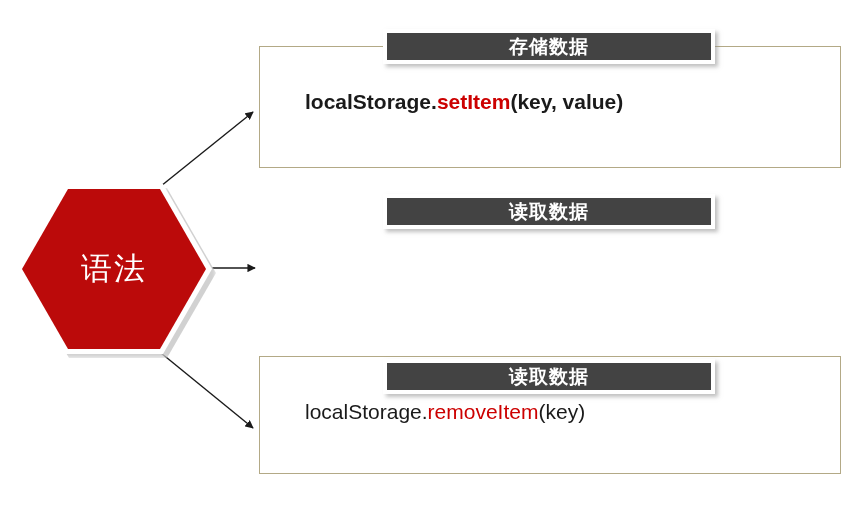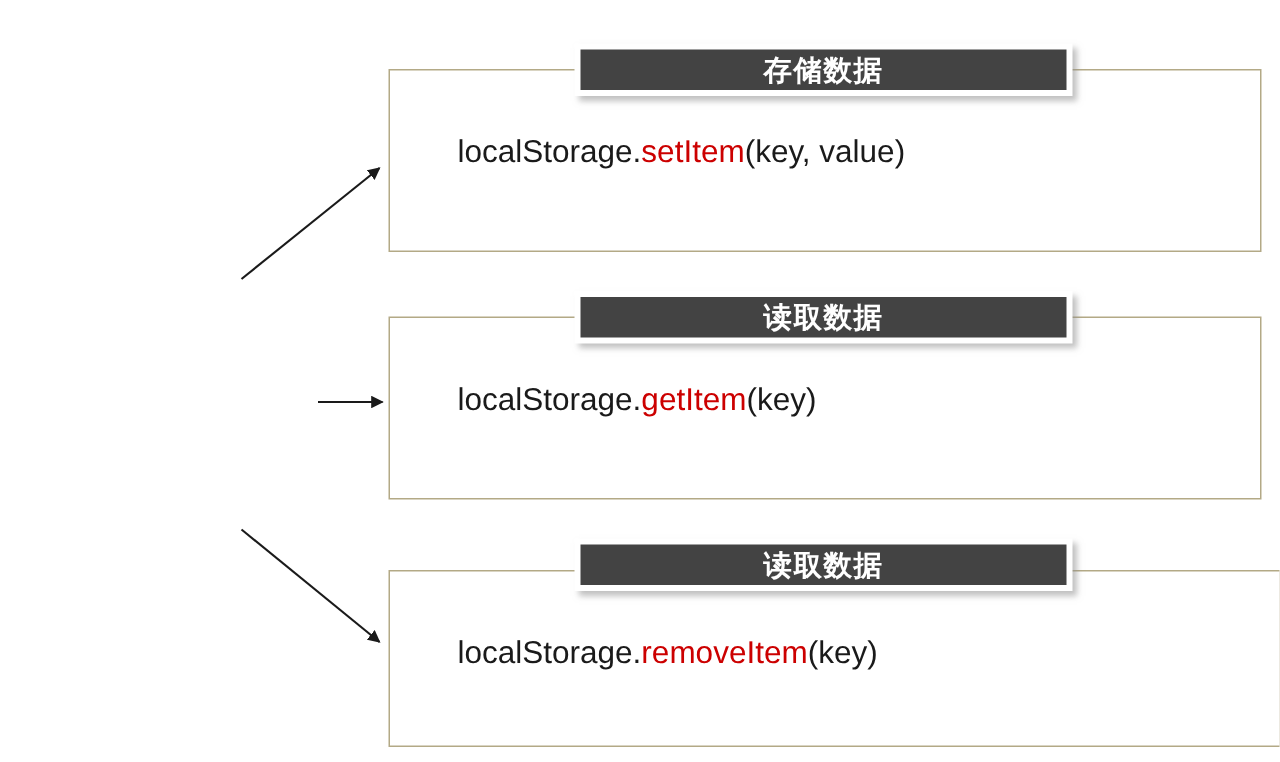--- a/index.html
+++ b/index.html
@@ -70,42 +70,42 @@
     <defs>
       <marker id="ah" viewBox="0 0 10 10" refX="9" refY="5" markerWidth="6" markerHeight="6" orient="auto-start-reverse">
         <path d="M 0 0 L 10 5 L 0 10 z" fill="#1a1a1a"></path>
       </marker>
     </defs>
     <line x1="161" y1="186" x2="253" y2="112" stroke="#1a1a1a" stroke-width="1.4" marker-end="url(#ah)"></line>
     <line x1="212" y1="268" x2="255" y2="268" stroke="#1a1a1a" stroke-width="1.4" marker-end="url(#ah)"></line>
     <line x1="161" y1="353" x2="253" y2="428" stroke="#1a1a1a" stroke-width="1.4" marker-end="url(#ah)"></line>
   </svg>
 
+  <div class="hex-wrap">
+    <div class="hex-shadow"></div>
+    <div class="hex-border"></div>
+    <div class="hex-fill"></div>
+    <div class="hex-label">语法</div>
+  </div>
 
-  <div class="row" style="top:46px;height:122px;">
+  <div class="row" style="top:46px;height:122px;font-weight:bold;">
     <div class="row-box"></div>
     <div class="code" style="top:44px;">
       <span>localStorage.</span><span class="m">setItem</span><span>(key, value)</span>
     </div>
   </div>
   <div class="plate" style="top:29px;">
     <div class="plate-inner">存储数据</div>
   </div>
 
-  <div class="row" style="top:211px;height:122px;">
-    <div class="row-box"></div>
-    <div class="code" style="top:44px;">
-      <span>localStorage.</span><span class="m">getItem</span><span>(key)</span>
-    </div>
-  </div>
   <div class="plate" style="top:194px;">
     <div class="plate-inner">读取数据</div>
   </div>
 
-  <div class="row" style="top:380px;height:118px;padding-left:13px;">
+  <div class="row" style="top:356px;height:118px;">
     <div class="row-box"></div>
     <div class="code" style="top:44px;">
       <span>localStorage.</span><span class="m">removeItem</span><span>(key)</span>
     </div>
   </div>
   <div class="plate" style="top:359px;">
     <div class="plate-inner">读取数据</div>
   </div>
 
 </div>

